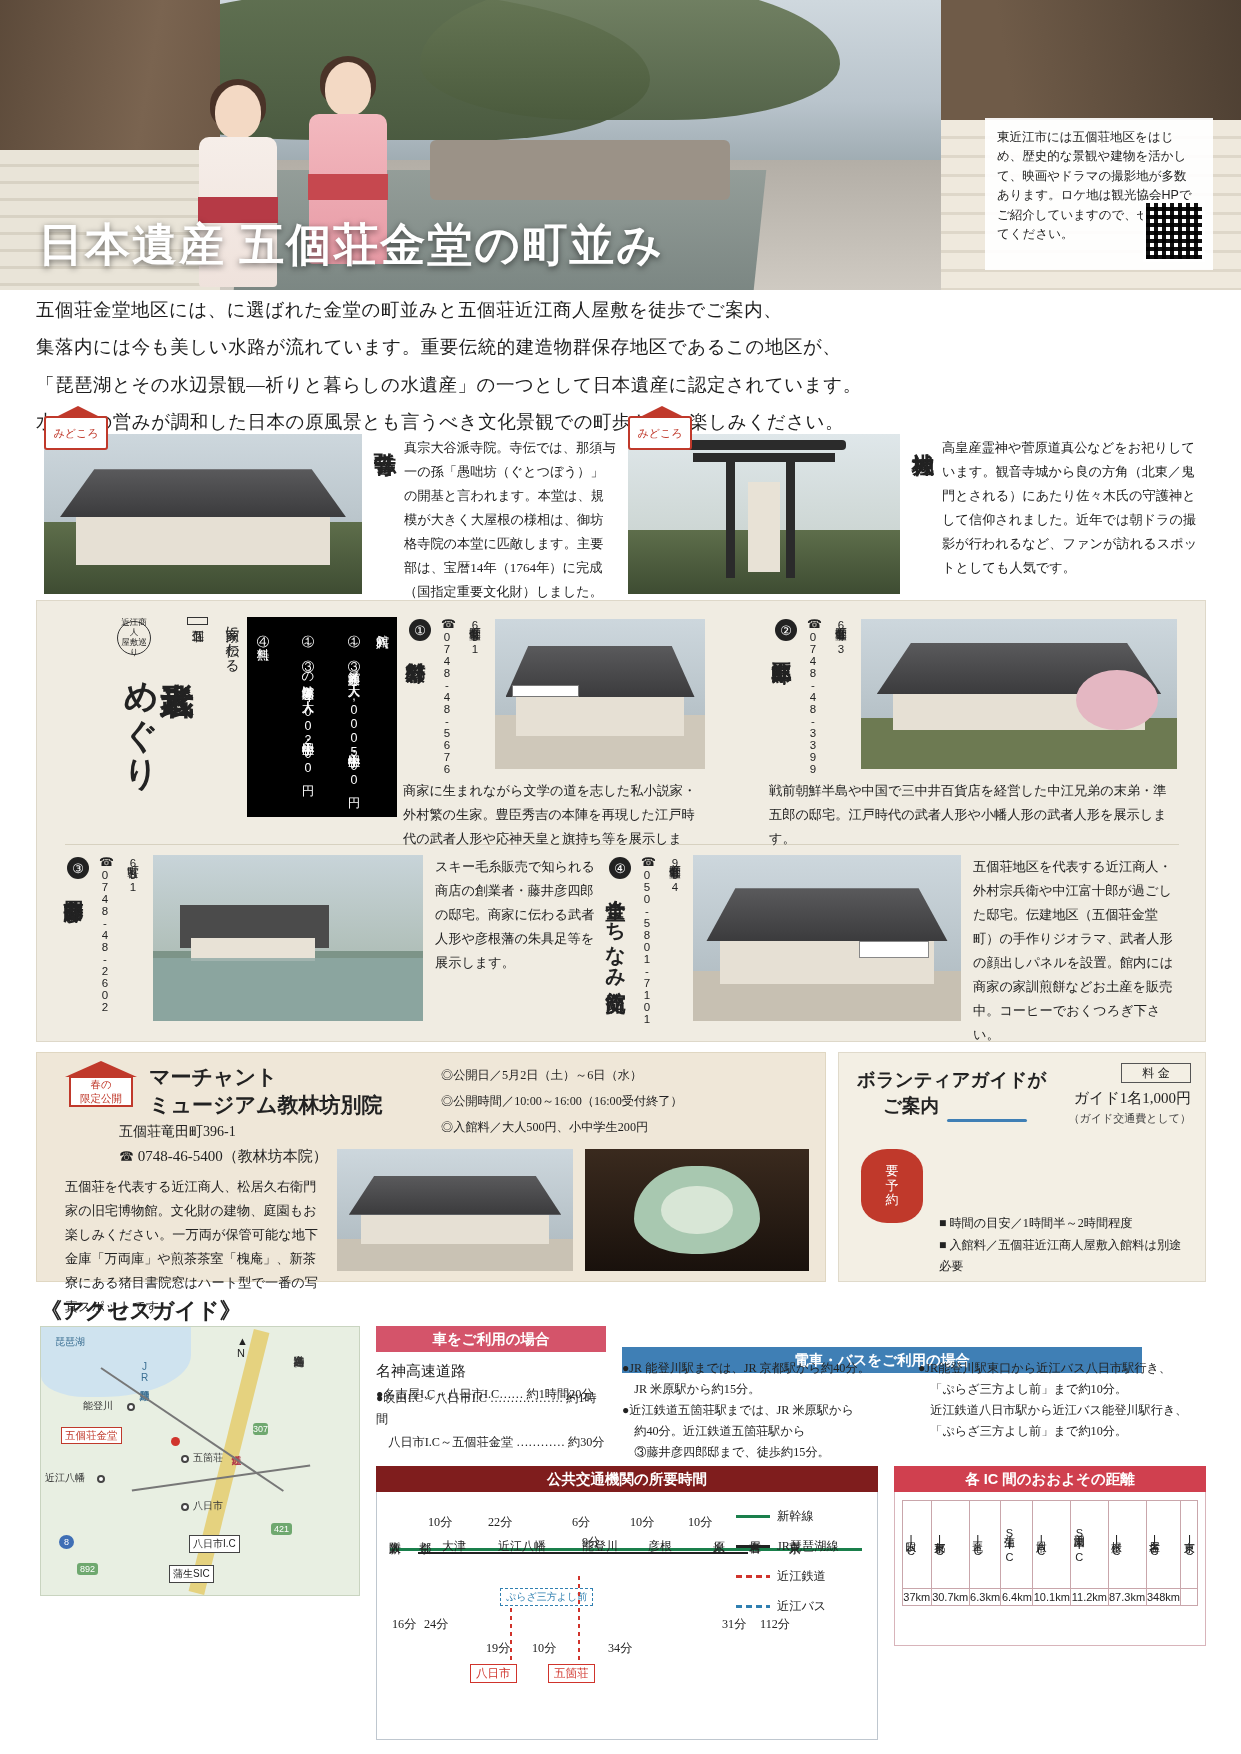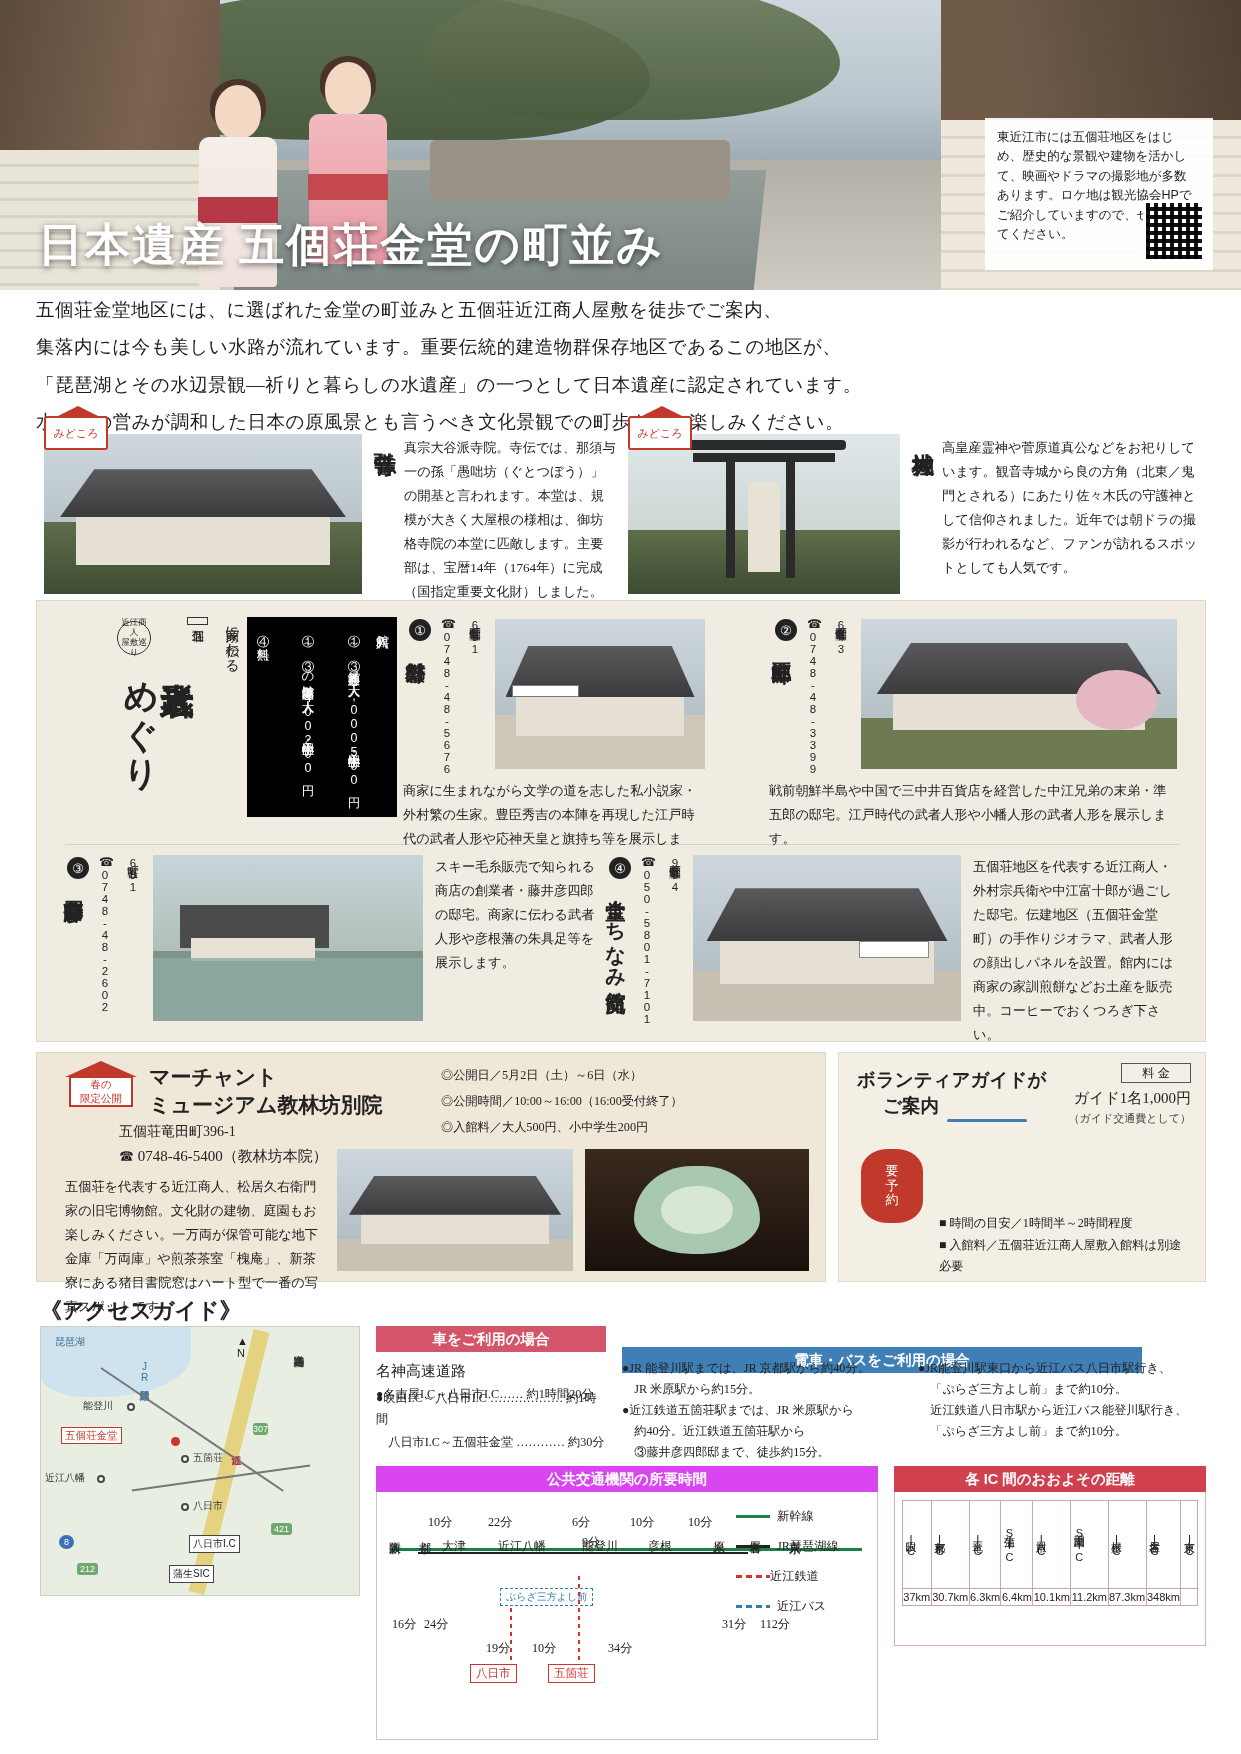--- a/index.html
+++ b/index.html
@@ -81,21 +81,21 @@
   .map .exp{position:absolute;left:180px;top:0;width:16px;height:270px;background:#e5d27f;transform:rotate(14deg);}
   .map .rail{position:absolute;left:60px;top:40px;width:220px;height:2px;background:#777;transform:rotate(34deg);transform-origin:left;}
   .map .rail2{position:absolute;left:90px;top:150px;width:180px;height:2px;background:#777;transform:rotate(-8deg);}
   .map .dot{position:absolute;width:9px;height:9px;border-radius:50%;background:#d0342c;}
   .map .sta{position:absolute;width:8px;height:8px;border:2px solid #444;background:#fff;border-radius:50%;}
   .map .lbl{position:absolute;font-size:10px;color:#333;}
   .map .redlbl{position:absolute;font-size:10.5px;color:#c0392b;background:#fff;border:1px solid #c0392b;padding:1px 3px;line-height:1.2;text-align:center;}
 
   .hdrbar{position:absolute;height:26px;background:#d4546a;color:#fff;font-size:14.5px;display:flex;align-items:center;justify-content:center;font-weight:bold;}
   .hdrbar.blue{background:#3f7fb5;}
-  .hdrbar.teal{background:#d946ef;}
+  .hdrbar.teal{background:#7f1d1d;}
   .hdrbar.red2{background:#d0404f;}
 
   .smalltxt{font-family:"Liberation Serif",serif;font-size:12.2px;line-height:1.72;}
 
   .box-line{position:absolute;border:1px solid #bfc7cf;}
 
   table.ic{border-collapse:collapse;font-size:11px;}
   table.ic td{border:1px solid #c9a6ab;text-align:center;padding:2px 0;}
 </style>
 </head>
@@ -349,21 +349,21 @@
     <div class="lbl" style="left:4px;top:144px">近江八幡</div>
     <div class="sta" style="left:140px;top:128px"></div>
     <div class="lbl" style="left:152px;top:124px">五箇荘</div>
     <div class="sta" style="left:140px;top:176px"></div>
     <div class="lbl" style="left:152px;top:172px">八日市</div>
     <div style="position:absolute;left:148px;top:208px;background:#fff;border:1px solid #444;font-size:10px;padding:1px 3px">八日市I.C</div>
     <div style="position:absolute;left:128px;top:238px;background:#fff;border:1px solid #444;font-size:10px;padding:1px 3px">蒲生SIC</div>
     <div style="position:absolute;left:212px;top:96px;background:#6fa86f;color:#fff;font-size:9px;border-radius:3px;padding:1px 0">307</div>
     <div style="position:absolute;left:230px;top:196px;background:#6fa86f;color:#fff;font-size:9px;border-radius:3px;padding:1px 3px">421</div>
     <div style="position:absolute;left:18px;top:208px;background:#3f6fb5;color:#fff;font-size:9px;border-radius:50%;padding:2px 5px">8</div>
-    <div style="position:absolute;left:36px;top:236px;background:#6fa86f;color:#fff;font-size:9px;border-radius:3px;padding:1px 3px">212</div>
+    <div style="position:absolute;left:36px;top:236px;background:#6fa86f;color:#fff;font-size:9px;border-radius:3px;padding:1px 3px">892</div>
     <div style="position:absolute;left:196px;top:8px;font-size:11px;">▲<br><span>N</span></div>
   </div>
 
   <div class="hdrbar" style="left:376px;top:1326px;width:230px;">車をご利用の場合</div>
   <div style="position:absolute;left:376px;top:1362px;font-family:'Liberation Serif',serif;font-size:15px;">名神高速道路</div>
   <div class="smalltxt" style="position:absolute;left:376px;top:1388px;width:230px;">●吹田I.C～八日市I.C ……………… 約1時間</div>
   <div class="smalltxt" style="position:absolute;left:376px;top:1384px;width:230px;">●名古屋I.C～八日市I.C…… 約1時間20分</div>
   <div class="smalltxt" style="position:absolute;left:376px;top:1432px;width:230px;">　八日市I.C～五個荘金堂 ………… 約30分</div>
 
   <div class="hdrbar blue" style="left:622px;top:1326px;width:520px;margin-top:21px;">電車・バスをご利用の場合</div>
@@ -426,21 +426,21 @@
 
   <div style="position:absolute;left:736px;top:1506px;">
     <div style="display:flex;align-items:center;gap:7px;margin-bottom:9px;">
       <span style="width:34px;height:3px;background:#1a7f4b;display:inline-block"></span>
       <span class="smalltxt">新幹線</span>
     </div>
     <div style="display:flex;align-items:center;gap:7px;margin-bottom:9px;">
       <span style="width:34px;height:3px;background:#222;display:inline-block"></span>
       <span class="smalltxt">JR琵琶湖線</span>
     </div>
-    <div style="display:flex;align-items:center;margin-bottom:9px;">
+    <div style="display:flex;align-items:center;gap:7px;margin-bottom:9px;">
       <span style="width:34px;height:3px;background:repeating-linear-gradient(90deg,#d0342c 0 6px,transparent 6px 10px);display:inline-block"></span>
       <span class="smalltxt">近江鉄道</span>
     </div>
     <div style="display:flex;align-items:center;gap:7px;">
       <span style="width:34px;height:3px;background:repeating-linear-gradient(90deg,#2f7fb0 0 6px,transparent 6px 10px);display:inline-block"></span>
       <span class="smalltxt">近江バス</span>
     </div>
   </div>
 
   <div class="box-line" style="left:894px;top:1466px;width:312px;height:180px;border-color:#d8b4ba;"></div>

